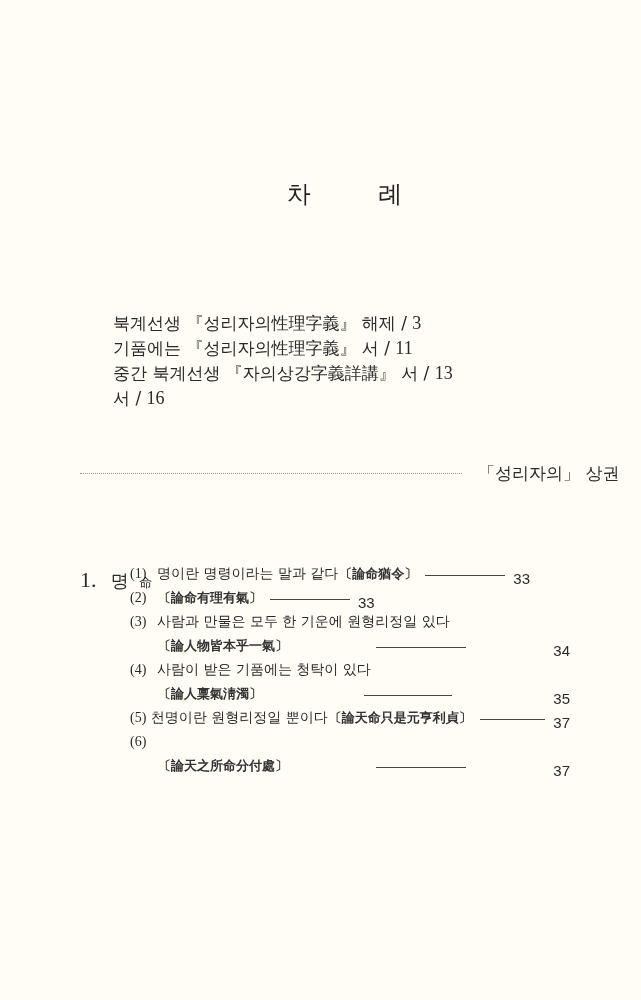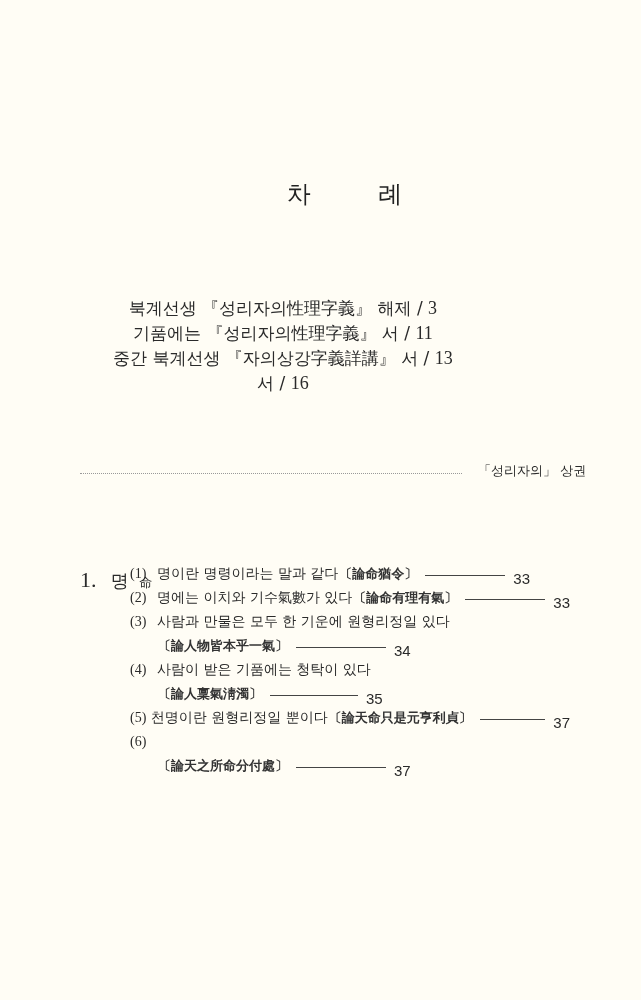--- a/index.html
+++ b/index.html
@@ -24,46 +24,45 @@
       font-size: 24px;
       letter-spacing: 30px;
       padding-left: 30px;
       box-sizing: border-box;
       font-family: "DejaVu Sans", sans-serif;
       color: #222;
       margin-left: 24px;
     }
     .front-list {
       position: absolute;
-      top: 296px;
+      top: 311px;
       left: 113px;
       font-size: 17px;
       line-height: 25px;
       font-family: "DejaVu Sans", sans-serif;
-      text-align: center;
     }
     .front-item {
       white-space: nowrap;
     }
     .front-item .num {
       font-family: "Liberation Serif", serif;
       font-size: 18px;
     }
     .section-rule {
       position: absolute;
       top: 473px;
       left: 80px;
       width: 382px;
       border-top: 1px dotted #999;
     }
     .section-label {
       position: absolute;
       top: 462px;
       left: 478px;
-      font-size: 13px;
+      font-size: 17px;
       font-family: "DejaVu Sans", sans-serif;
       white-space: nowrap;
     }
     .chapter-heading {
       position: absolute;
       top: 535px;
       left: 80px;
       font-size: 20px;
       white-space: nowrap;
       margin-top: 32px;
@@ -90,20 +89,21 @@
     .entry-line {
       height: 24px;
       display: flex;
       align-items: center;
       font-size: 14px;
       font-family: "DejaVu Sans", sans-serif;
       white-space: nowrap;
     }
     .entry-line.sub {
       padding-left: 27px;
+      justify-content: space-between;
     }
     .entry-num {
       font-family: "Liberation Serif", serif;
       font-size: 14px;
       width: 27px;
       display: inline-block;
     }
     .entry-hanja {
       font-size: 13px;
       font-weight: bold;
@@ -158,21 +158,20 @@
   <div class="entry-line">
     <span class="entry-num">(1)</span>
     <span>명이란 명령이라는 말과 같다</span>
     <span class="entry-hanja">〔論命猶令〕</span>
     <span class="leader" style="width:80px"></span>
     <span class="page-no">33</span>
   </div>
 
   <div class="entry-line">
     <span class="entry-num">(2)</span>
-    <span>명에는 이치와 기수氣數가 있다</span>
     <span class="entry-hanja">〔論命有理有氣〕</span>
     <span class="leader" style="width:80px"></span>
     <span class="page-no">33</span>
   </div>
 
   <div class="entry-line">
     <span class="entry-num">(3)</span>
     <span>사람과 만물은 모두 한 기운에 원형리정일 있다</span>
   </div>
   <div class="entry-line sub">

